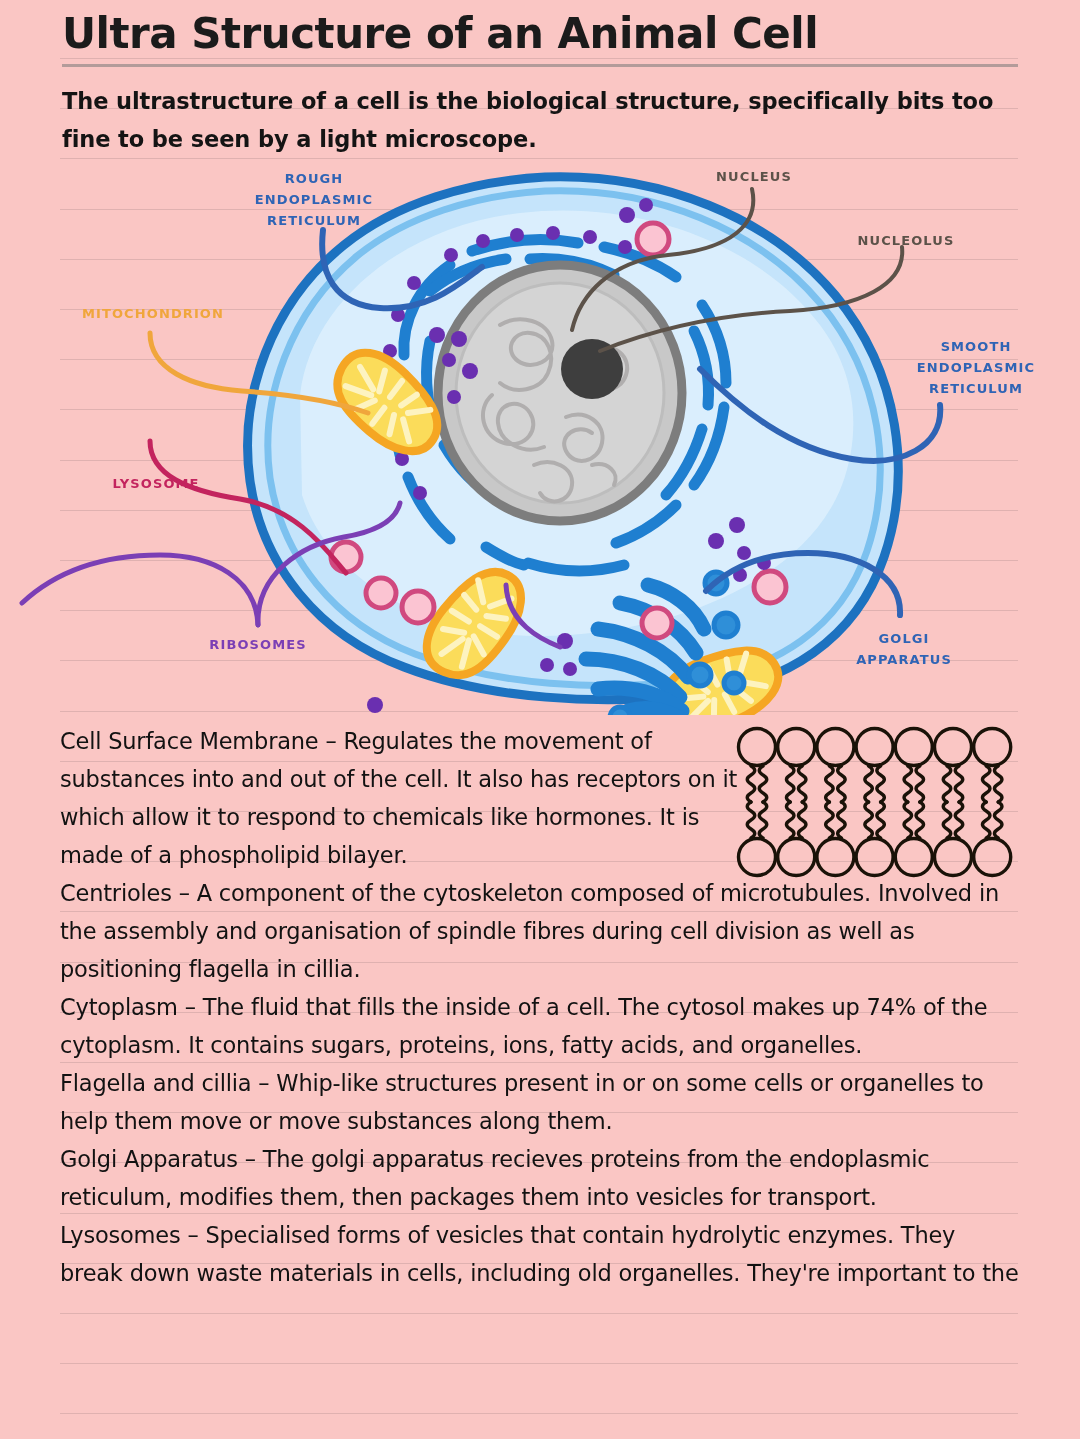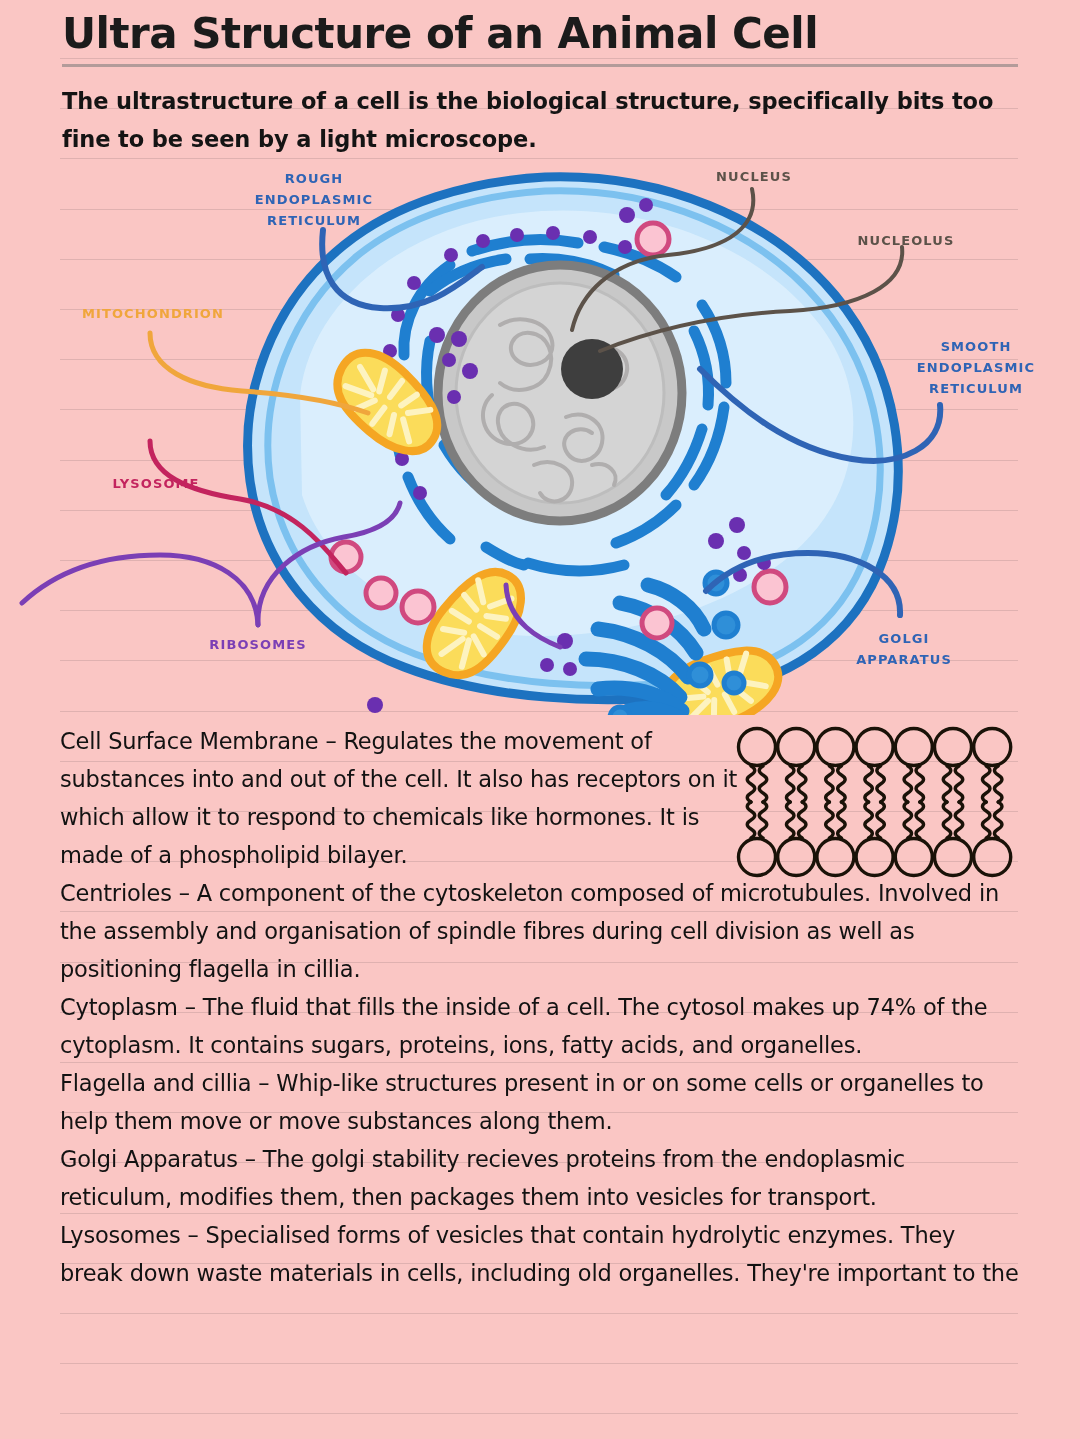--- a/index.html
+++ b/index.html
@@ -359,21 +359,21 @@
       <div class="lbl" style="left: 188px; top: 634px; width: 140px; color: rgb(123, 63, 181);">RIBOSOMES</div>
       <div class="lbl" style="left: 834px; top: 628px; width: 140px; color: rgb(47, 100, 181);">GOLGI
 APPARATUS</div>
     </div>
 
   <div id="body-text">
       <div class="para narrow">Cell Surface Membrane – Regulates the movement of substances into and out of the cell. It also has receptors on it which allow it to respond to chemicals like hormones. It is made of a phospholipid bilayer.</div>
       <div class="para">Centrioles – A component of the cytoskeleton composed of microtubules. Involved in the assembly and organisation of spindle fibres during cell division as well as positioning flagella in cillia.</div>
       <div class="para">Cytoplasm – The fluid that fills the inside of a cell. The cytosol makes up 74% of the cytoplasm. It contains sugars, proteins, ions, fatty acids, and organelles.</div>
       <div class="para">Flagella and cillia – Whip-like structures present in or on some cells or organelles to help them move or move substances along them.</div>
-      <div class="para">Golgi Apparatus – The golgi stability recieves proteins from the endoplasmic reticulum, modifies them, then packages them into vesicles for transport.</div>
+      <div class="para">Golgi Apparatus – The golgi apparatus recieves proteins from the endoplasmic reticulum, modifies them, then packages them into vesicles for transport.</div>
       <div class="para">Lysosomes – Specialised forms of vesicles that contain hydrolytic enzymes. They break down waste materials in cells, including old organelles. They're important to the</div>
     </div>
 
   <div id="bilayer">
     <svg width="282" height="152" viewBox="0 0 282 152" xmlns="http://www.w3.org/2000/svg">
       <g id="bilayer-g" stroke="#1a1208" fill="none" stroke-width="3.4" stroke-linecap="round">
           <circle cx="22" cy="21" r="18.5"></circle>
           <path d="M16 40 C21 42.97 21 45.94 16 49 C11 51.97 11 54.94 16 58 C21 60.97 21 63.94 16 67 C11 69.97 11 72.94 16 76"></path>
           <path d="M28 40 C23 42.97 23 45.94 28 49 C33 51.97 33 54.94 28 58 C23 60.97 23 63.94 28 67 C33 69.97 33 72.94 28 76"></path>
           <circle cx="22" cy="131" r="18.5"></circle>

